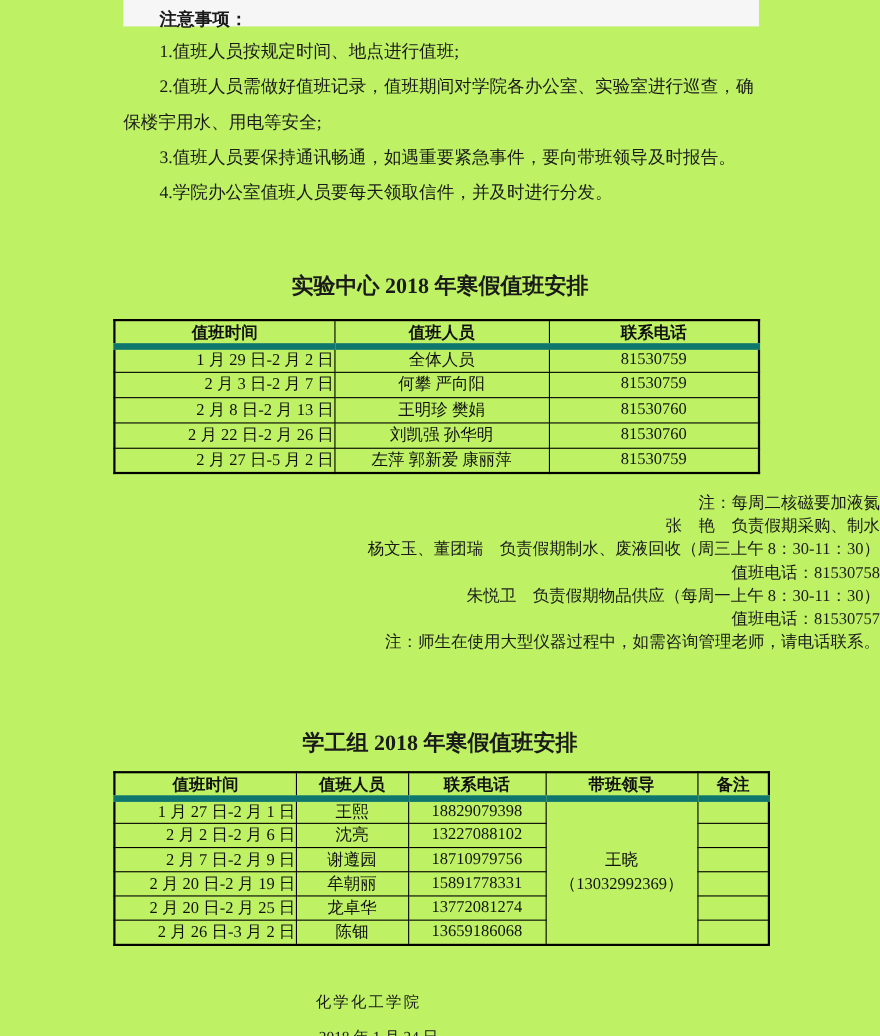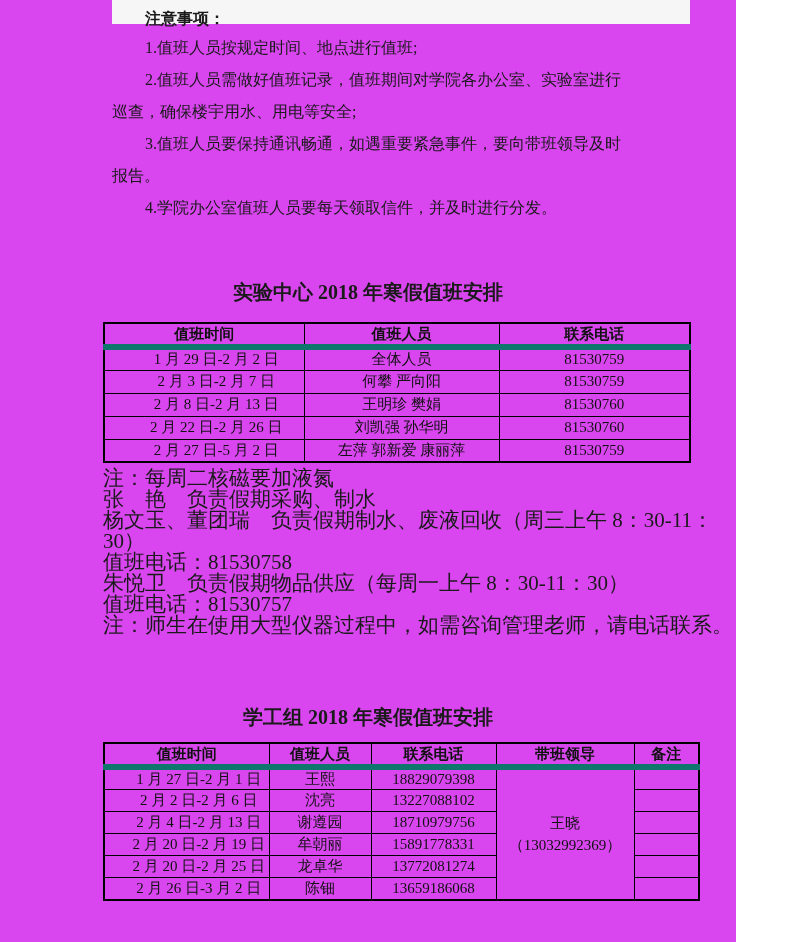--- a/index.html
+++ b/index.html
@@ -2,45 +2,45 @@
 <html><head>
 <meta charset="utf-8">
 <style>
   * { margin:0; padding:0; box-sizing:border-box; }
   html,body { background:#ffffff; }
   body {
     width:800px;
     font-family:"Liberation Serif","DejaVu Serif",serif;
     color:#1a1a1a;
   }
-  .page { position:relative; width:736px; height:942px; background:#d946ef; overflow:hidden; }
+  .page { position:relative; width:800px; height:942px; background:#bef264; overflow:hidden; }
   .top-band { position:absolute; top:0; left:112px; width:578px; height:24px; background:#f6f6f6; }
 
   .notice { position:relative; padding:6px 110px 0 112px; font-size:16px; }
   .notice-heading { font-weight:bold; line-height:26px; text-indent:33px; }
   .notice-item { line-height:32px; text-indent:33px; }
 
   .section-title { text-align:center; font-weight:bold; font-size:20px; line-height:26px; margin-top:55px; }
   .section-title.title2 { margin-top:68px; }
 
   table.tbl {
     border-collapse:collapse; table-layout:fixed;
     font-size:15px; color:#111; border:2px solid #000;
   }
   .tbl th, .tbl td { border:1px solid #000; text-align:center; overflow:hidden; white-space:nowrap; }
   .tbl th { font-weight:bold; border-bottom:6px solid #0f766e; height:24px; }
-  .tbl td.c0 { text-align:center; padding-left:24px; }
+  .tbl td.c0 { text-align:right; padding-left:24px; }
   table.tbl1 { width:586px; margin:17px 0 0 103px; }
   .tbl1 td { height:23px; }
   table.tbl2 { width:595px; margin:12px 0 0 103px; }
   .tbl2 td { height:22px; }
   .tbl2 td.leader { line-height:22px; }
   .tbl2 td.remark { }
 
-  .notes { margin:5px 0 0 103px; font-size:21px; }
+  .notes { margin:17px 0 0 103px; font-size:15px;text-align:right; }
   .note-line { line-height:21px; }
 
   .footer { margin-top:42px; text-align:center; padding-right:112px; font-size:14px; }
   .footer-org { letter-spacing:2px; margin-right:18px; line-height:20px; }
   .footer-date { margin-top:12px; line-height:20px; }
 </style>
 </head>
 <body>
 
 <div class="page">
@@ -141,21 +141,21 @@
           </td>
           <td class="remark"></td>
         </tr>
         <tr>
           <td class="c0">2 月 2 日-2 月 6 日</td>
           <td class="c1">沈亮</td>
           <td class="c2">13227088102</td>
           <td class="remark"></td>
         </tr>
         <tr>
-          <td class="c0">2 月 4 日-2 月 13 日</td>
+          <td class="c0">2 月 7 日-2 月 9 日</td>
           <td class="c1">谢遵园</td>
           <td class="c2">18710979756</td>
           <td class="remark"></td>
         </tr>
         <tr>
           <td class="c0">2 月 20 日-2 月 19 日</td>
           <td class="c1">牟朝丽</td>
           <td class="c2">15891778331</td>
           <td class="remark"></td>
         </tr>

